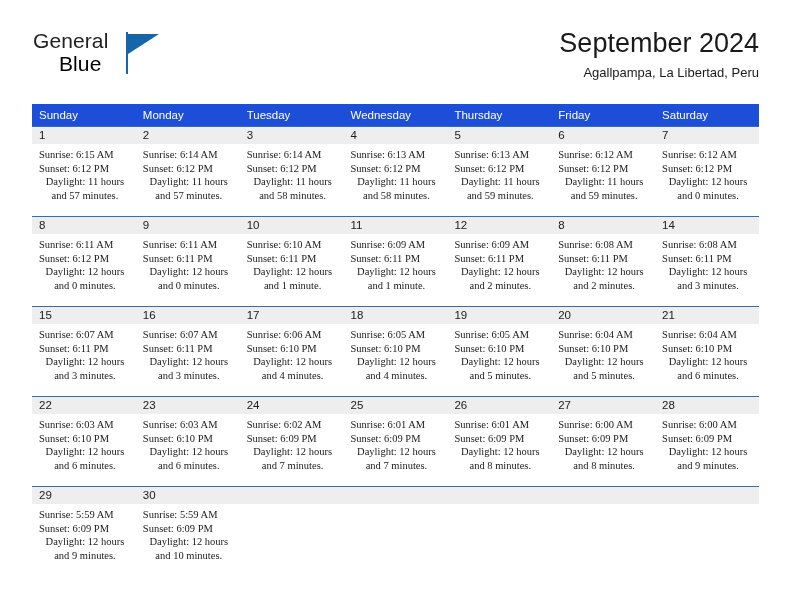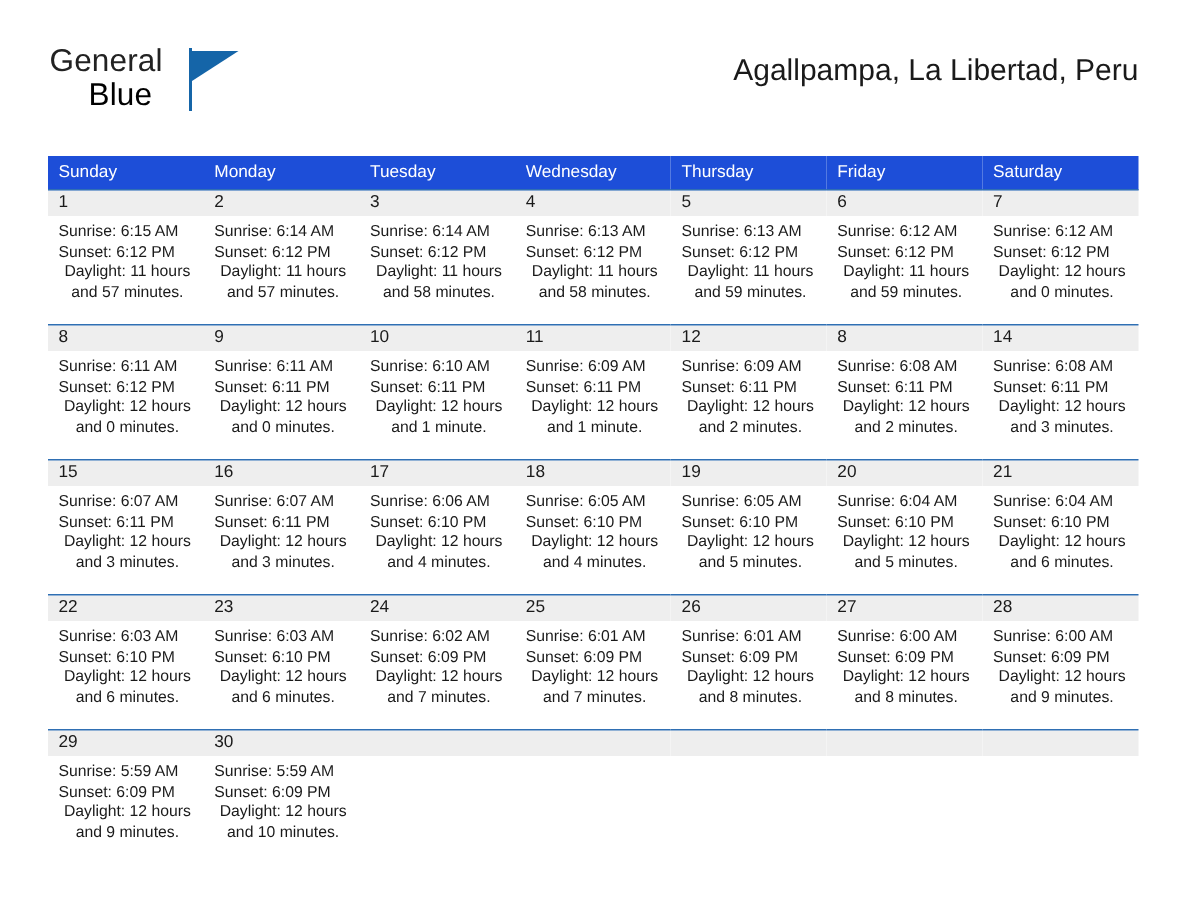--- a/index.html
+++ b/index.html
@@ -84,21 +84,21 @@
   }
   .cal-title {
     font-size: 27px;
     color: #1a1a1a;
     line-height: 1.12;
     white-space: nowrap;
     font-weight: normal;
     margin: 0;
   }
   .cal-subtitle {
-    font-size: 20px;
+    font-size: 13px;
     color: #1a1a1a;
     line-height: 1.2;
     margin-top: 7px;
     white-space: nowrap;
   }
 
   
   .calendar {
     position: absolute;
     left: 32px;
@@ -143,20 +143,21 @@
     padding: 1px 0 0 7px;
     font-size: 11.5px;
     color: #1a1a1a;
     line-height: 15px;
   }
   .day-body {
     padding: 4px 5px 0 7px;
     font-size: 10.5px;
     line-height: 13.7px;
     color: #1a1a1a;
+    font-family: Liberation Serif, serif;
   }
   .day-body div {
     white-space: nowrap;
   }
   .day-body .daylight-line {
     white-space: normal;
     text-align: center;
   }
 </style>
 </head>
@@ -167,20 +168,21 @@
   <div class="top-header">
 
     <div class="brand">
       <span class="brand-general">General</span>
       <span class="brand-bar"></span>
       <span class="brand-triangle"></span>
       <span class="brand-blue">Blue</span>
     </div>
 
     <div class="title-block">
+      <h1 class="cal-title">September 2024</h1>
       <div class="cal-subtitle">Agallpampa, La Libertad, Peru</div>
     </div>
 
   </div>
 
   <table class="calendar">
     <thead>
       <tr>
         <th>Sunday</th>
         <th>Monday</th>

